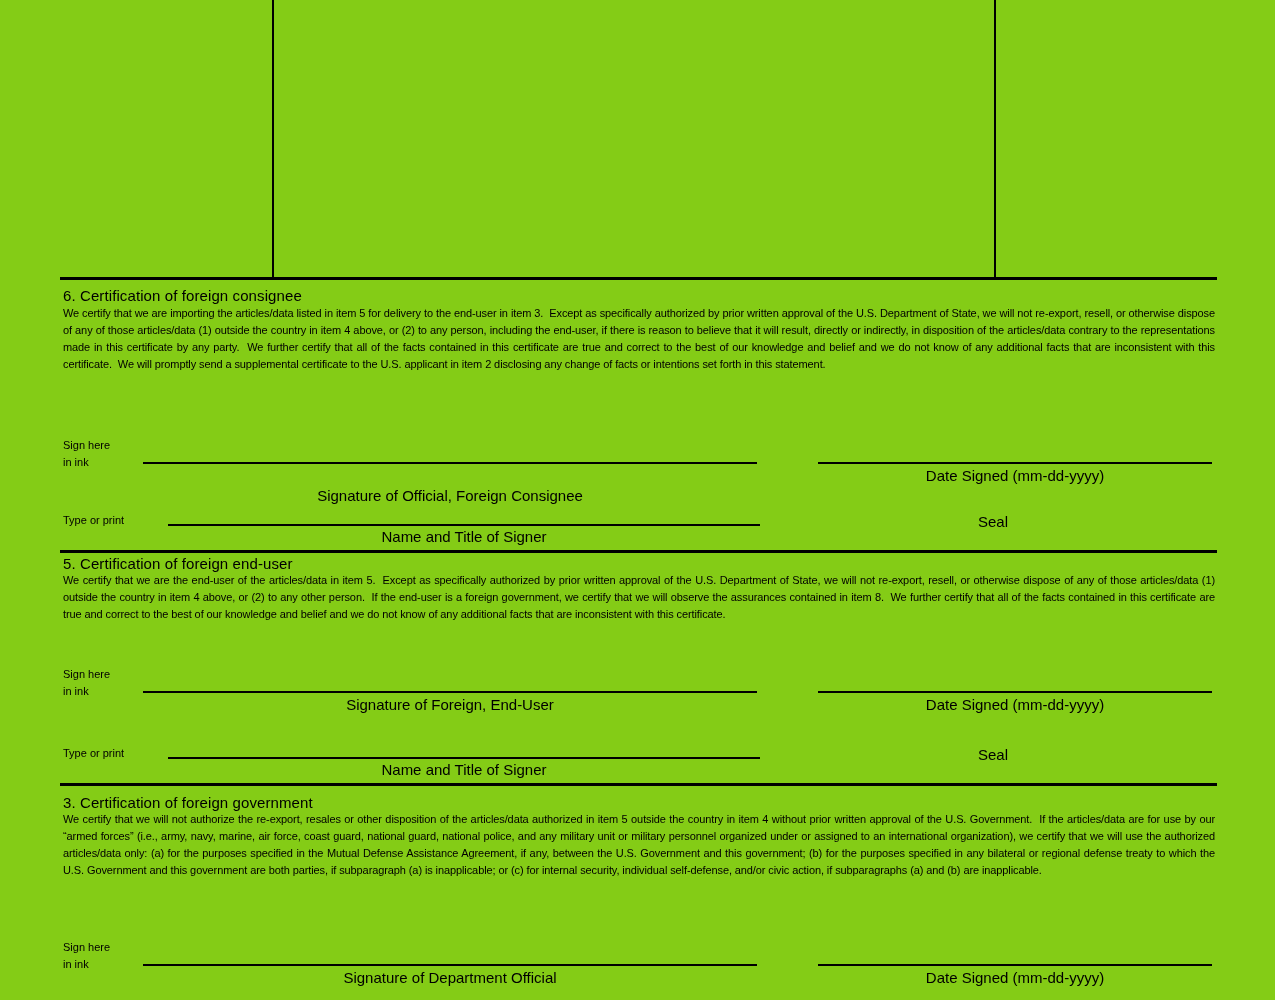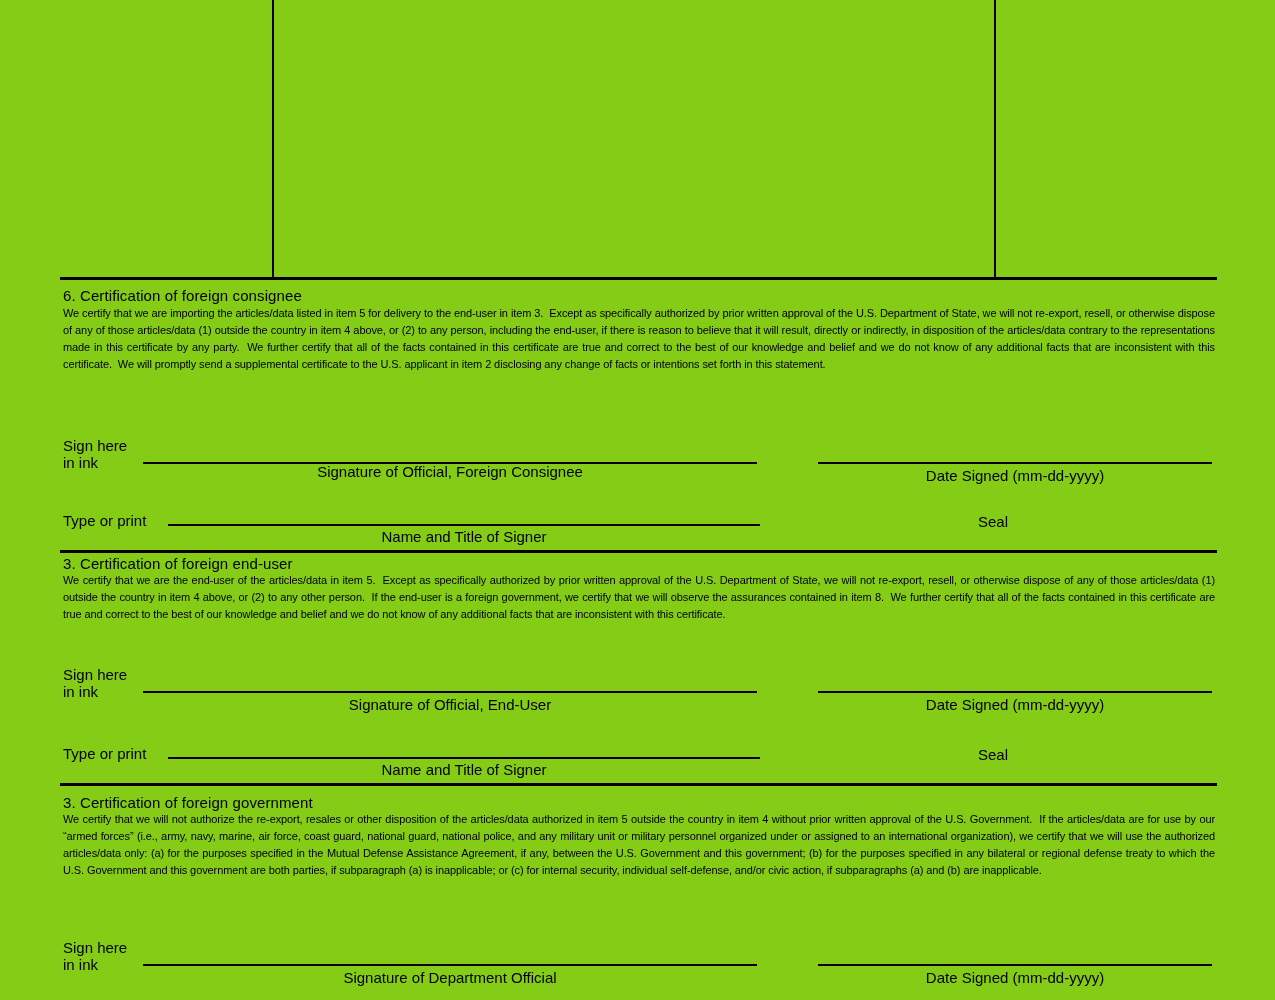--- a/index.html
+++ b/index.html
@@ -17,21 +17,21 @@
   .hline { position: absolute; height: 3px; background: #000; }
   .fieldline { position: absolute; height: 0; border-top: 2px solid #000; }
   .heading { font-size: 15px; line-height: 17px; letter-spacing: 0.1px; }
   .para {
     font-size: 11px;
     line-height: 17px;
     text-align: justify;
     white-space: pre-wrap;
     letter-spacing: -0.1px;
   }
-  .label { font-size: 15px; line-height: 17px; }
+  .label { font-size: 11px; line-height: 17px; }
   .caption { font-size: 15px; line-height: 16px; text-align: center; }
   .italic { }
 </style>
 </head>
 <body>
 
 <div class="page">
 
   <div>
     <div class="vline" style="left:272px; top:0; height:278px;"></div>
@@ -41,45 +41,45 @@
 
   <div>
     <div class="abs heading" style="left:63px; top:287px;">6. Certification of foreign consignee</div>
     <div class="abs para" style="left:63px; top:305px; width:1152px;">We certify that we are importing the articles/data listed in item 5 for delivery to the end-user in item 3.  Except as specifically authorized by prior written approval of the U.S. Department of State, we will not re-export, resell, or otherwise dispose of any of those articles/data (1) outside the country in item 4 above, or (2) to any person, including the end-user, if there is reason to believe that it will result, directly or indirectly, in disposition of the articles/data contrary to the representations made in this certificate by any party.  We further certify that all of the facts contained in this certificate are true and correct to the best of our knowledge and belief and we do not know of any additional facts that are inconsistent with this certificate.  We will promptly send a supplemental certificate to the U.S. applicant in item 2 disclosing any change of facts or intentions set forth in this statement.</div>
 
     <div class="abs label" style="left:63px; top:437px;">
       <div>Sign here</div>
       <div>in ink</div>
     </div>
     <div class="fieldline" style="left:143px; top:462px; width:614px;"></div>
-    <div class="abs caption" style="left:143px; top:464px; width:614px;">Signature of Official, Foreign Consignee</div>
+    <div class="abs caption" style="left:143px; top:488px; width:614px;">Signature of Official, Foreign Consignee</div>
 
     <div class="fieldline" style="left:818px; top:462px; width:394px;"></div>
     <div class="abs caption" style="left:818px; top:468px; width:394px;">
       <span>Date Signed </span><span class="italic">(mm-dd-yyyy)</span>
     </div>
 
     <div class="abs label" style="left:63px; top:512px;">Type or print</div>
     <div class="fieldline" style="left:168px; top:524px; width:592px;"></div>
     <div class="abs caption" style="left:168px; top:529px; width:592px;">Name and Title of Signer</div>
     <div class="abs caption" style="left:818px; top:514px; width:350px;">Seal</div>
 
     <div class="hline" style="left:60px; top:550px; width:1157px;"></div>
   </div>
 
   <div>
-    <div class="abs heading" style="left:63px; top:555px;">3. Certification of foreign end-user</div>
+    <div class="abs heading" style="left:63px; top:555px;">5. Certification of foreign end-user</div>
     <div class="abs para" style="left:63px; top:572px; width:1152px;">We certify that we are the end-user of the articles/data in item 5.  Except as specifically authorized by prior written approval of the U.S. Department of State, we will not re-export, resell, or otherwise dispose of any of those articles/data (1) outside the country in item 4 above, or (2) to any other person.  If the end-user is a foreign government, we certify that we will observe the assurances contained in item 8.  We further certify that all of the facts contained in this certificate are true and correct to the best of our knowledge and belief and we do not know of any additional facts that are inconsistent with this certificate.</div>
 
     <div class="abs label" style="left:63px; top:666px;">
       <div>Sign here</div>
       <div>in ink</div>
     </div>
     <div class="fieldline" style="left:143px; top:691px; width:614px;"></div>
-    <div class="abs caption" style="left:143px; top:697px; width:614px;">Signature of Official, End-User</div>
+    <div class="abs caption" style="left:143px; top:697px; width:614px;">Signature of Foreign, End-User</div>
 
     <div class="fieldline" style="left:818px; top:691px; width:394px;"></div>
     <div class="abs caption" style="left:818px; top:697px; width:394px;">
       <span>Date Signed </span><span class="italic">(mm-dd-yyyy)</span>
     </div>
 
     <div class="abs label" style="left:63px; top:745px;">Type or print</div>
     <div class="fieldline" style="left:168px; top:757px; width:592px;"></div>
     <div class="abs caption" style="left:168px; top:762px; width:592px;">Name and Title of Signer</div>
     <div class="abs caption" style="left:818px; top:747px; width:350px;">Seal</div>

